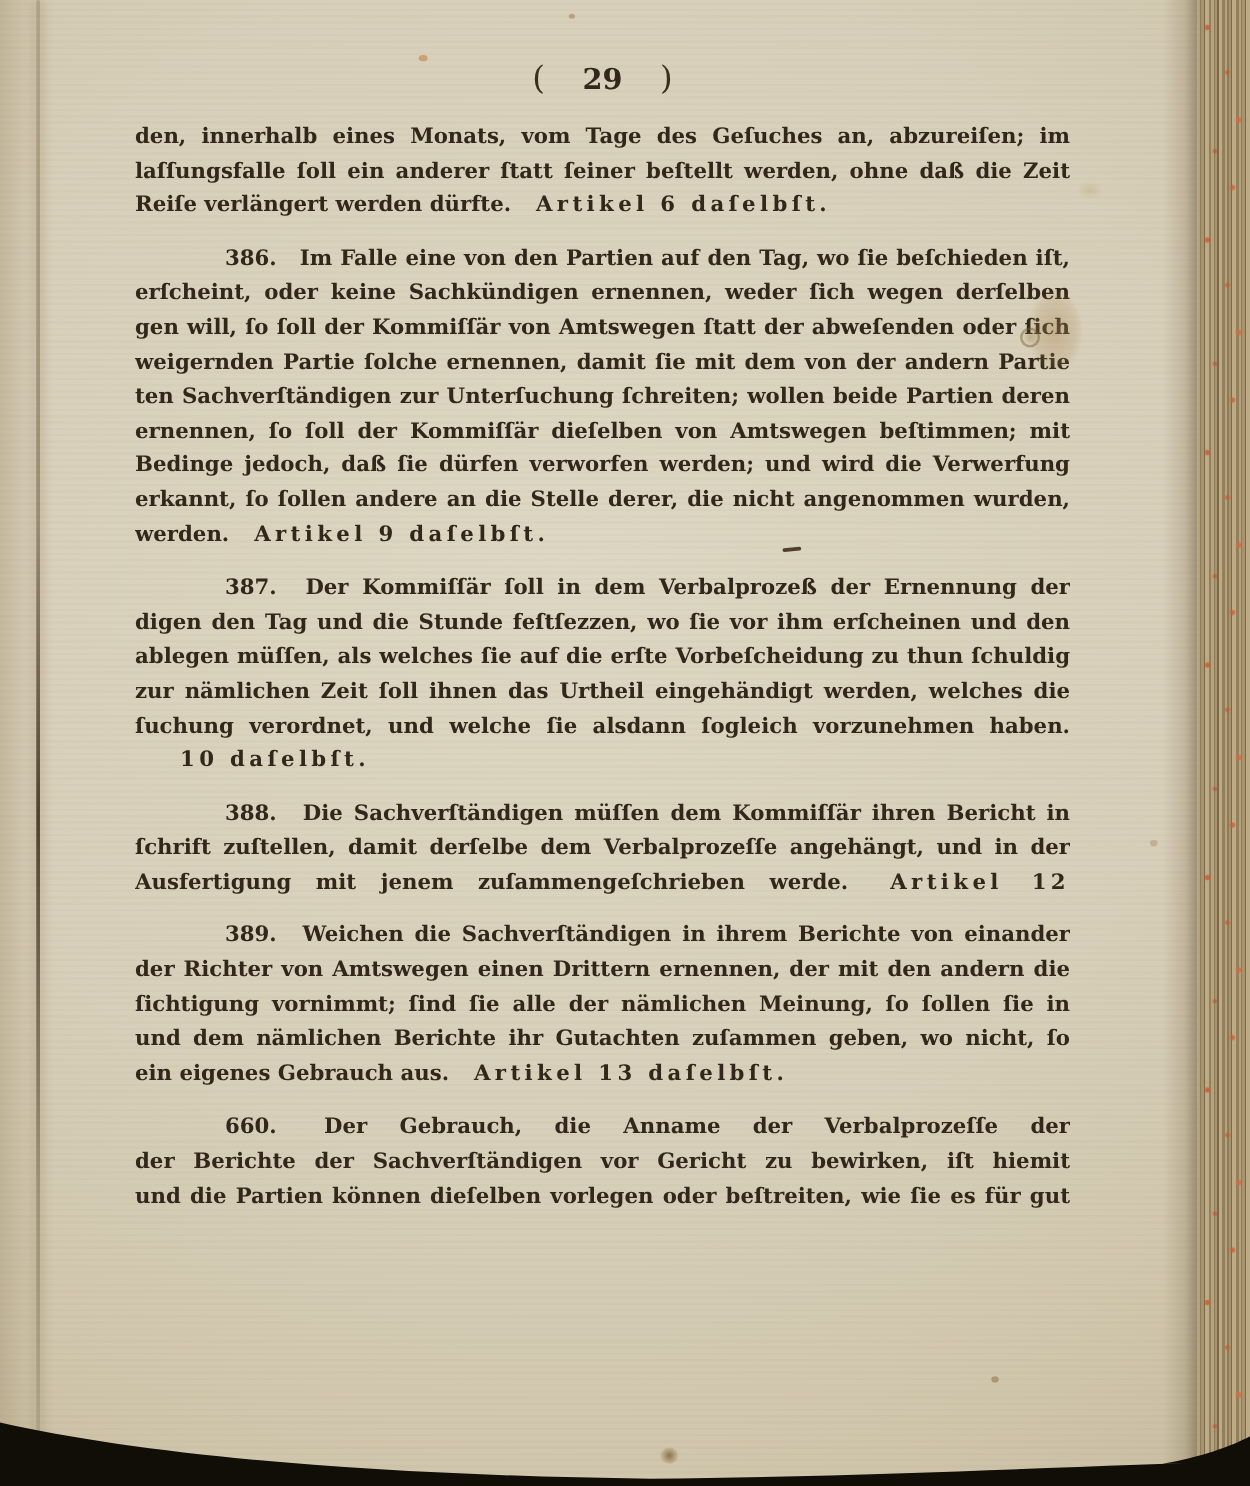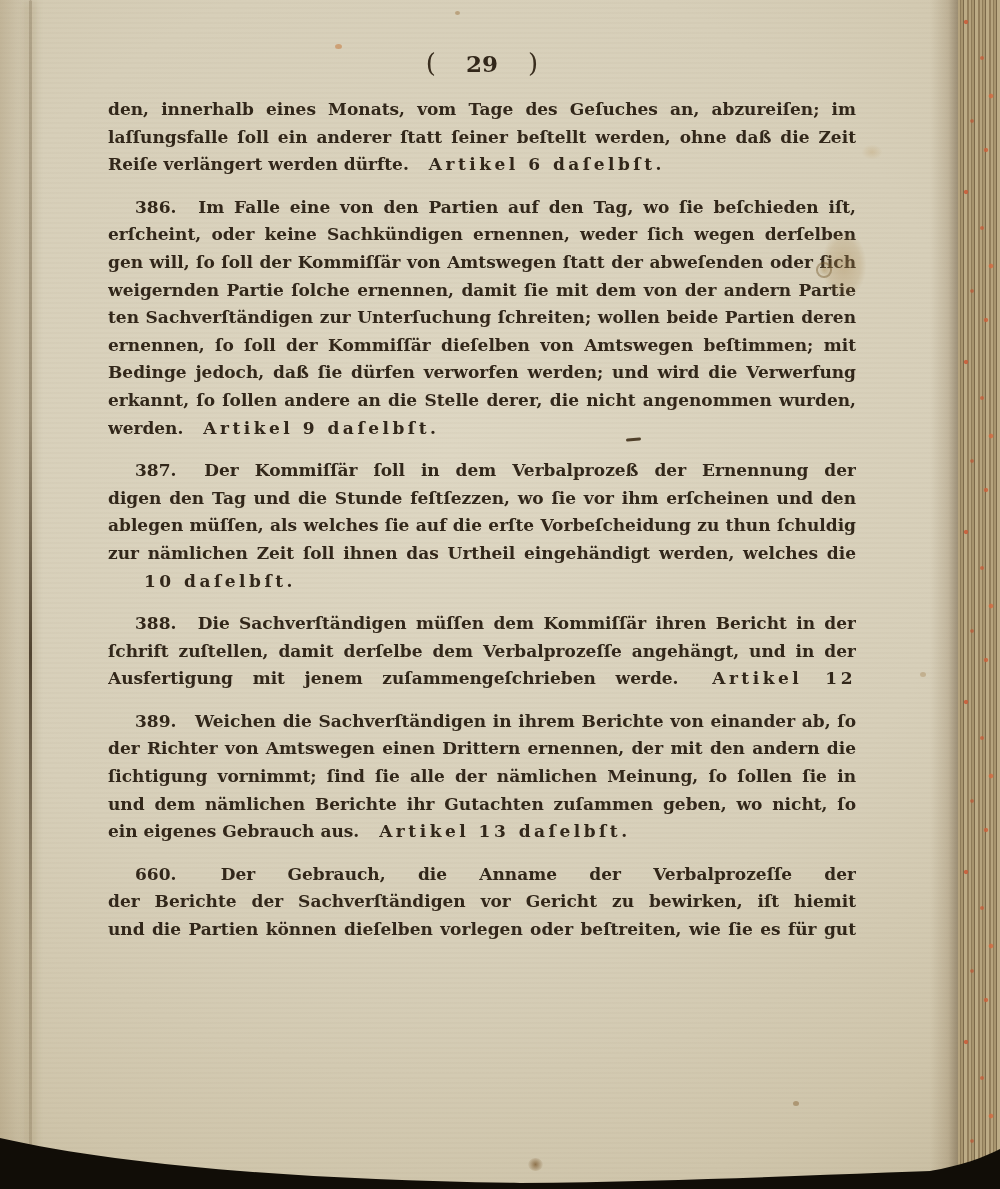--- a/index.html
+++ b/index.html
@@ -75,21 +75,21 @@
   .paragraph:last-child { margin-bottom: 0; }
   .line {
     height: 27.6px; line-height: 27.6px;
     text-align: justify; text-align-last: justify;
     overflow: hidden;
   }
   .line.last { text-align-last: left; }
   .paragraph.indent .line:first-child { text-indent: 27px; }
   .sperr { letter-spacing: 3.5px; margin-left: 36px; }
   .sperr.gap { margin-left: 14px; }
-  .num { margin-right: 12px; }
+  .num { margin-right: 12px; margin-left: 45px; }
 
   
   .stain, .speck, .ink-dash { position: absolute; pointer-events: none; }
   .stain-big {
     left: 814px; top: 220px; width: 60px; height: 90px; border-radius: 50%;
     background: radial-gradient(50% 50%, rgba(168,136,84,.40) 0%, rgba(168,136,84,.20) 55%, rgba(168,136,84,0) 75%);
   }
   .stain-ring {
     left: 816px; top: 262px; width: 12px; height: 12px; border-radius: 50%;
     border: 2px solid rgba(118,90,46,.45);
@@ -144,20 +144,21 @@
         <div class="line"><span class="seg">ernennen, ſo ſoll der Kommiſſär dieſelben von Amtswegen beſtimmen; mit dem</span></div>
         <div class="line"><span class="seg">Bedinge jedoch, daß ſie dürfen verworfen werden; und wird die Verwerfung giltig</span></div>
         <div class="line"><span class="seg">erkannt, ſo ſollen andere an die Stelle derer, die nicht angenommen wurden, ernannt</span></div>
         <div class="line last"><span class="seg">werden. </span><span class="sperr gap">Artikel 9 daſelbſt.</span></div>
       </div>
       <div class="paragraph indent">
         <div class="line"><span class="num">387. </span><span class="seg">Der Kommiſſär ſoll in dem Verbalprozeß der Ernennung der Sachverſtän=</span></div>
         <div class="line"><span class="seg">digen den Tag und die Stunde feſtſezzen, wo ſie vor ihm erſcheinen und den Eid</span></div>
         <div class="line"><span class="seg">ablegen müſſen, als welches ſie auf die erſte Vorbeſcheidung zu thun ſchuldig ſind;</span></div>
         <div class="line"><span class="seg">zur nämlichen Zeit ſoll ihnen das Urtheil eingehändigt werden, welches die Unter=</span></div>
+        <div class="line"><span class="seg">ſuchung verordnet, und welche ſie alsdann ſogleich vorzunehmen haben. </span></div>
         <div class="line last"><span class="sperr">10 daſelbſt.</span></div>
       </div>
       <div class="paragraph indent">
         <div class="line"><span class="num">388. </span><span class="seg">Die Sachverſtändigen müſſen dem Kommiſſär ihren Bericht in der Ur=</span></div>
         <div class="line"><span class="seg">ſchrift zuſtellen, damit derſelbe dem Verbalprozeſſe angehängt, und in der erſten</span></div>
         <div class="line last"><span class="seg">Ausfertigung mit jenem zuſammengeſchrieben werde. </span><span class="sperr gap">Artikel 12 daſelbſt.</span></div>
       </div>
       <div class="paragraph indent">
         <div class="line"><span class="num">389. </span><span class="seg">Weichen die Sachverſtändigen in ihrem Berichte von einander ab, ſo ſoll</span></div>
         <div class="line"><span class="seg">der Richter von Amtswegen einen Drittern ernennen, der mit den andern die Be=</span></div>

